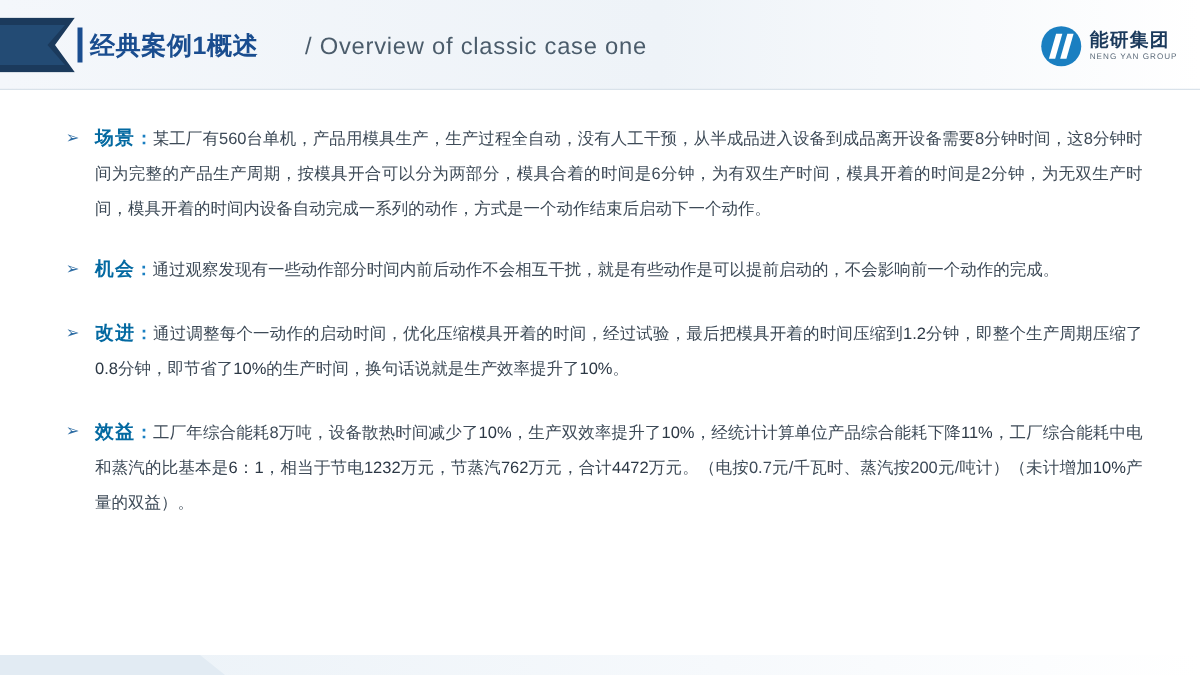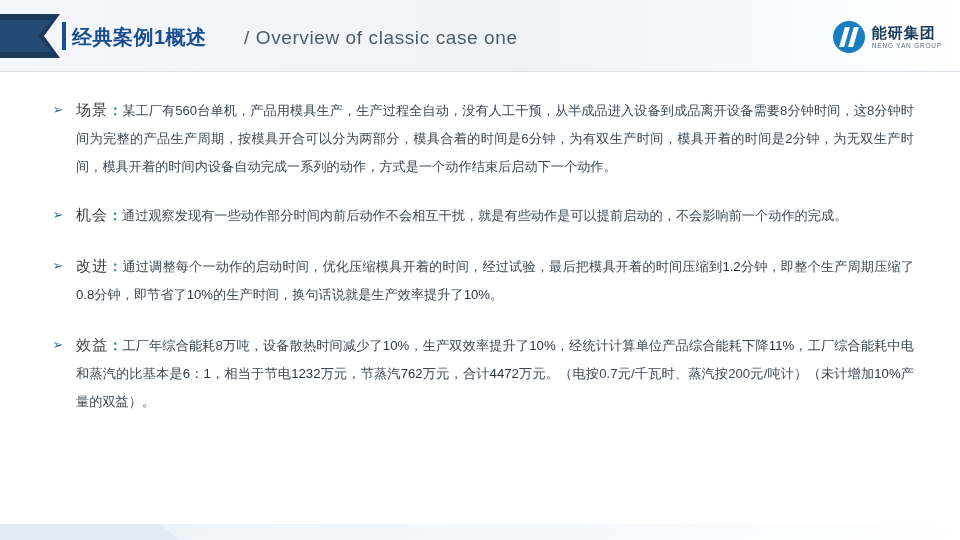--- a/index.html
+++ b/index.html
@@ -178,22 +178,22 @@
     left: 4px;
     top: 0px;
     width: 16px;
     height: 28px;
     line-height: 28px;
     color: #2e6da4;
     font-size: 13px;
     text-align: center;
   }
   .lead {
-    color: #404040;
-    font-weight: normal;
+    color: #0369a1;
+    font-weight: bold;
     font-size: 15px;
     letter-spacing: 1px;
     margin-top: 34px;
   }
   .lead-colon {
     color: #1a7fc1;
     font-weight: bold;
     font-size: 14px;
   }
   b.em {

